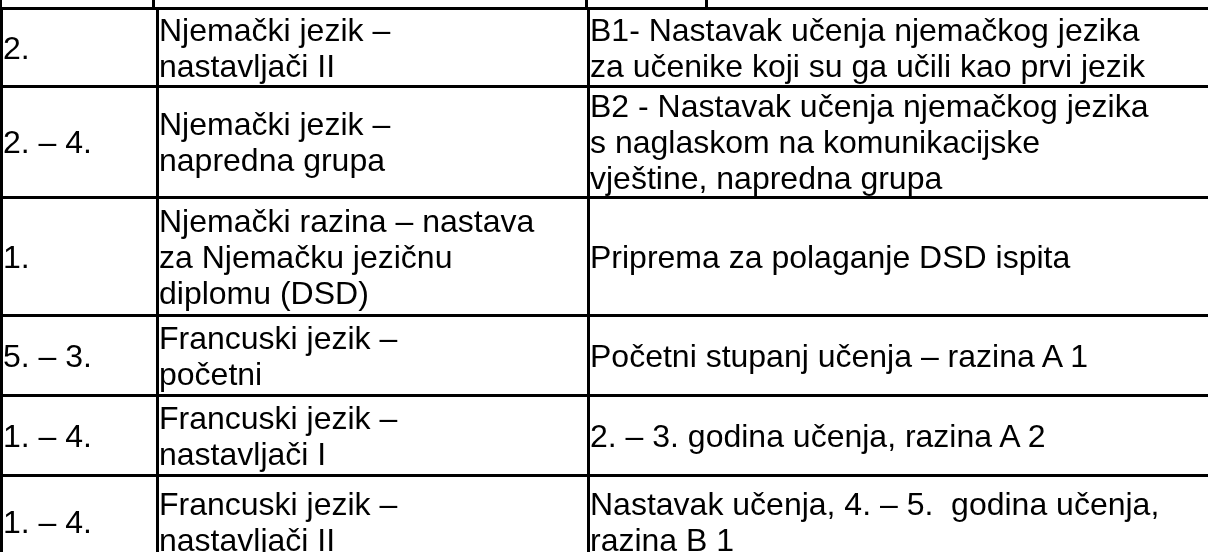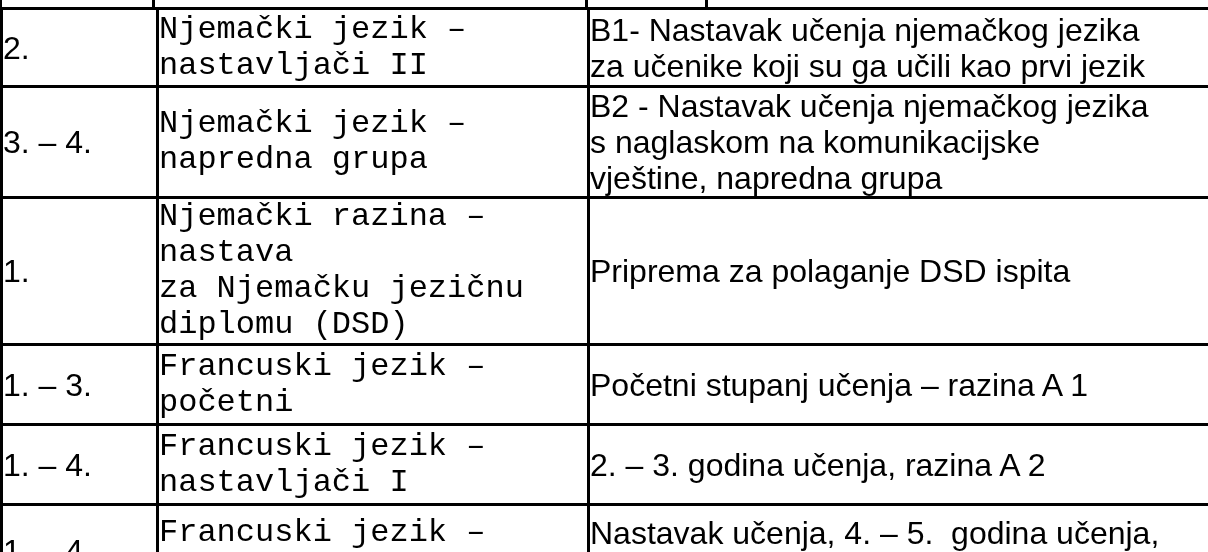--- a/index.html
+++ b/index.html
@@ -45,21 +45,21 @@
     border: 3px solid #000000;
     vertical-align: middle;
     white-space: pre-wrap;
     padding: 0 4px 0 0;
     overflow: hidden;
   }
   col.c1 { width: 156px; }
   col.c2 { width: 431px; }
   col.c3 { width: 663px; }
   td.grade  { padding-left: 15px; }
-  td.course { padding-left: 12px; font-family: Liberation Mono, monospace; }
+  td.course { padding-left: 12px; }
   td.desc   { padding-left: 7px;  }
   tr.r1 { height: 78px;  }
   tr.r2 { height: 109px; }
   tr.r3 { height: 118px; }
   tr.r4 { height: 80px;  }
   tr.r5 { height: 80px;  }
   tr.r6 { height: 92px;  }
 </style>
 </head>
 <body>
@@ -81,36 +81,36 @@
       </colgroup>
     <tbody>
       <tr class="r1">
         <td class="grade">2.</td>
         <td class="course">Njemački jezik –
 nastavljači II</td>
         <td class="desc">B1- Nastavak učenja njemačkog jezika
 za učenike koji su ga učili kao prvi jezik</td>
       </tr>
       <tr class="r2">
-        <td class="grade">3. – 4.</td>
+        <td class="grade">2. – 4.</td>
         <td class="course">Njemački jezik –
 napredna grupa</td>
         <td class="desc">B2 - Nastavak učenja njemačkog jezika
 s naglaskom na komunikacijske
 vještine, napredna grupa</td>
       </tr>
       <tr class="r3">
         <td class="grade">1.</td>
         <td class="course">Njemački razina – nastava
 za Njemačku jezičnu
 diplomu (DSD)</td>
         <td class="desc">Priprema za polaganje DSD ispita</td>
       </tr>
       <tr class="r4">
-        <td class="grade">1. – 3.</td>
+        <td class="grade">5. – 3.</td>
         <td class="course">Francuski jezik –
 početni</td>
         <td class="desc">Početni stupanj učenja – razina A 1</td>
       </tr>
       <tr class="r5">
         <td class="grade">1. – 4.</td>
         <td class="course">Francuski jezik –
 nastavljači I</td>
         <td class="desc">2. – 3. godina učenja, razina A 2</td>
       </tr>

